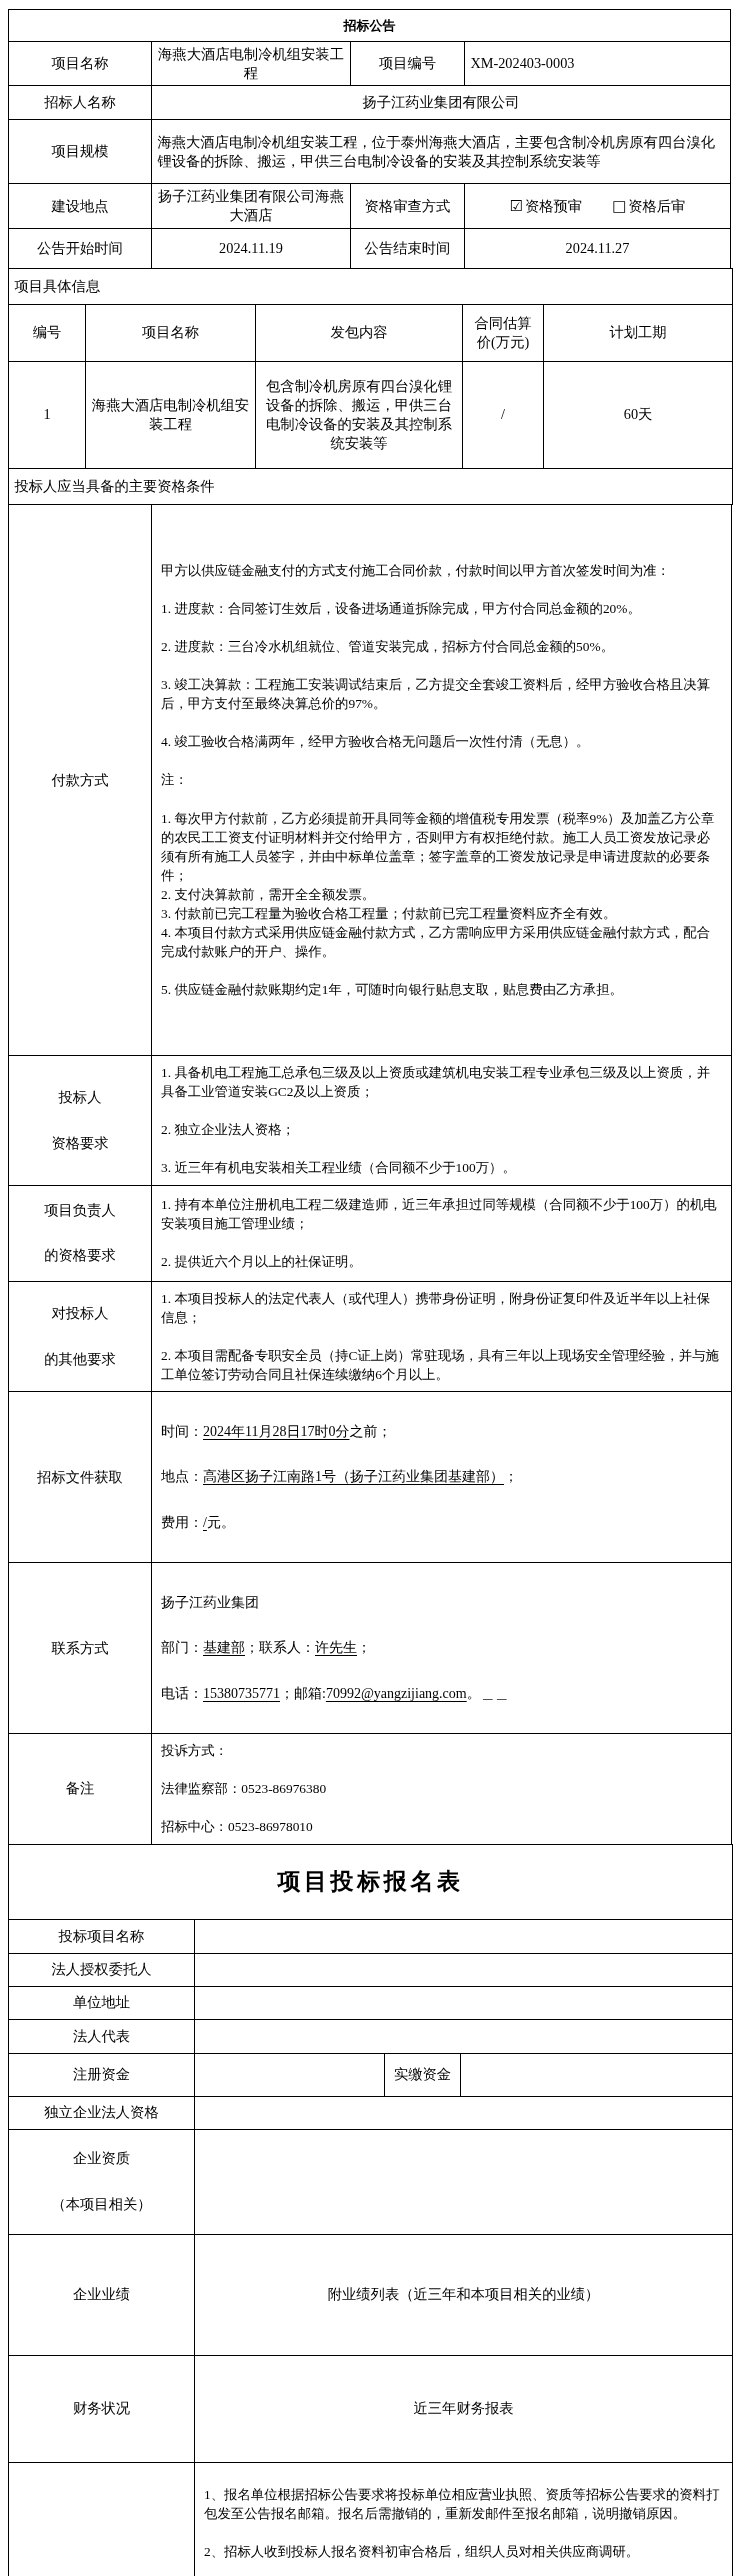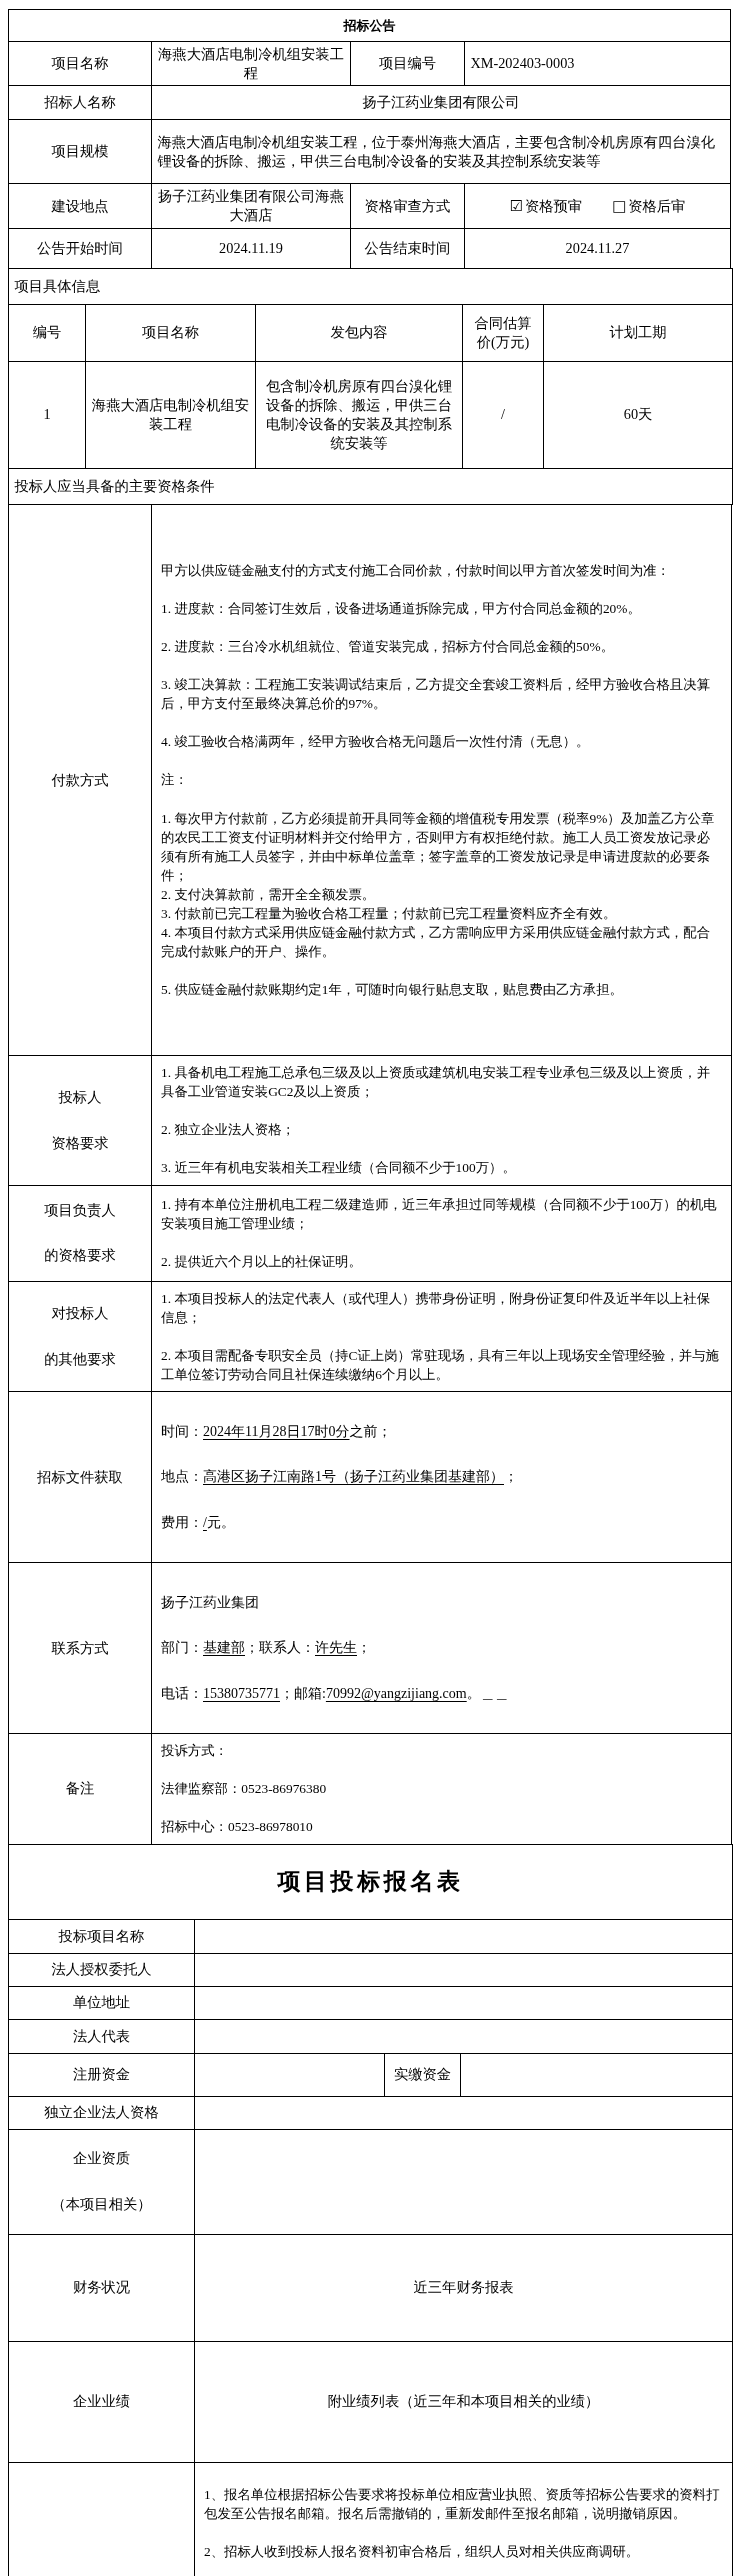--- a/index.html
+++ b/index.html
@@ -260,28 +260,28 @@
       <td class="lbl" style="height:33px">独立企业法人资格</td>
       <td colspan="3"></td>
     </tr>
     <tr>
       <td class="lbl" style="height:105px">企业资质
 
 （本项目相关）</td>
       <td colspan="3"></td>
     </tr>
     <tr>
+      <td class="lbl" style="height:121px">企业业绩</td>
+      <td colspan="3" class="c">附业绩列表（近三年和本项目相关的业绩）</td>
+    </tr>
+    <tr>
       <td class="lbl" style="height:107px">财务状况</td>
       <td colspan="3" class="c">近三年财务报表</td>
     </tr>
     <tr>
-      <td class="lbl" style="height:121px">企业业绩</td>
-      <td colspan="3" class="c">附业绩列表（近三年和本项目相关的业绩）</td>
-    </tr>
-    <tr>
       <td class="lbl" style="height:274px">报名流程</td>
       <td colspan="3" class="content">1、报名单位根据招标公告要求将投标单位相应营业执照、资质等招标公告要求的资料打包发至公告报名邮箱。报名后需撤销的，重新发邮件至报名邮箱，说明撤销原因。
 
 2、招标人收到投标人报名资料初审合格后，组织人员对相关供应商调研。
 
 3、调研完成后发放招标文件。
 
 4、本报名表随同投标单位报名资料一起发至招标人邮箱。
 
 5、招标文件获取以公司通知为准。

